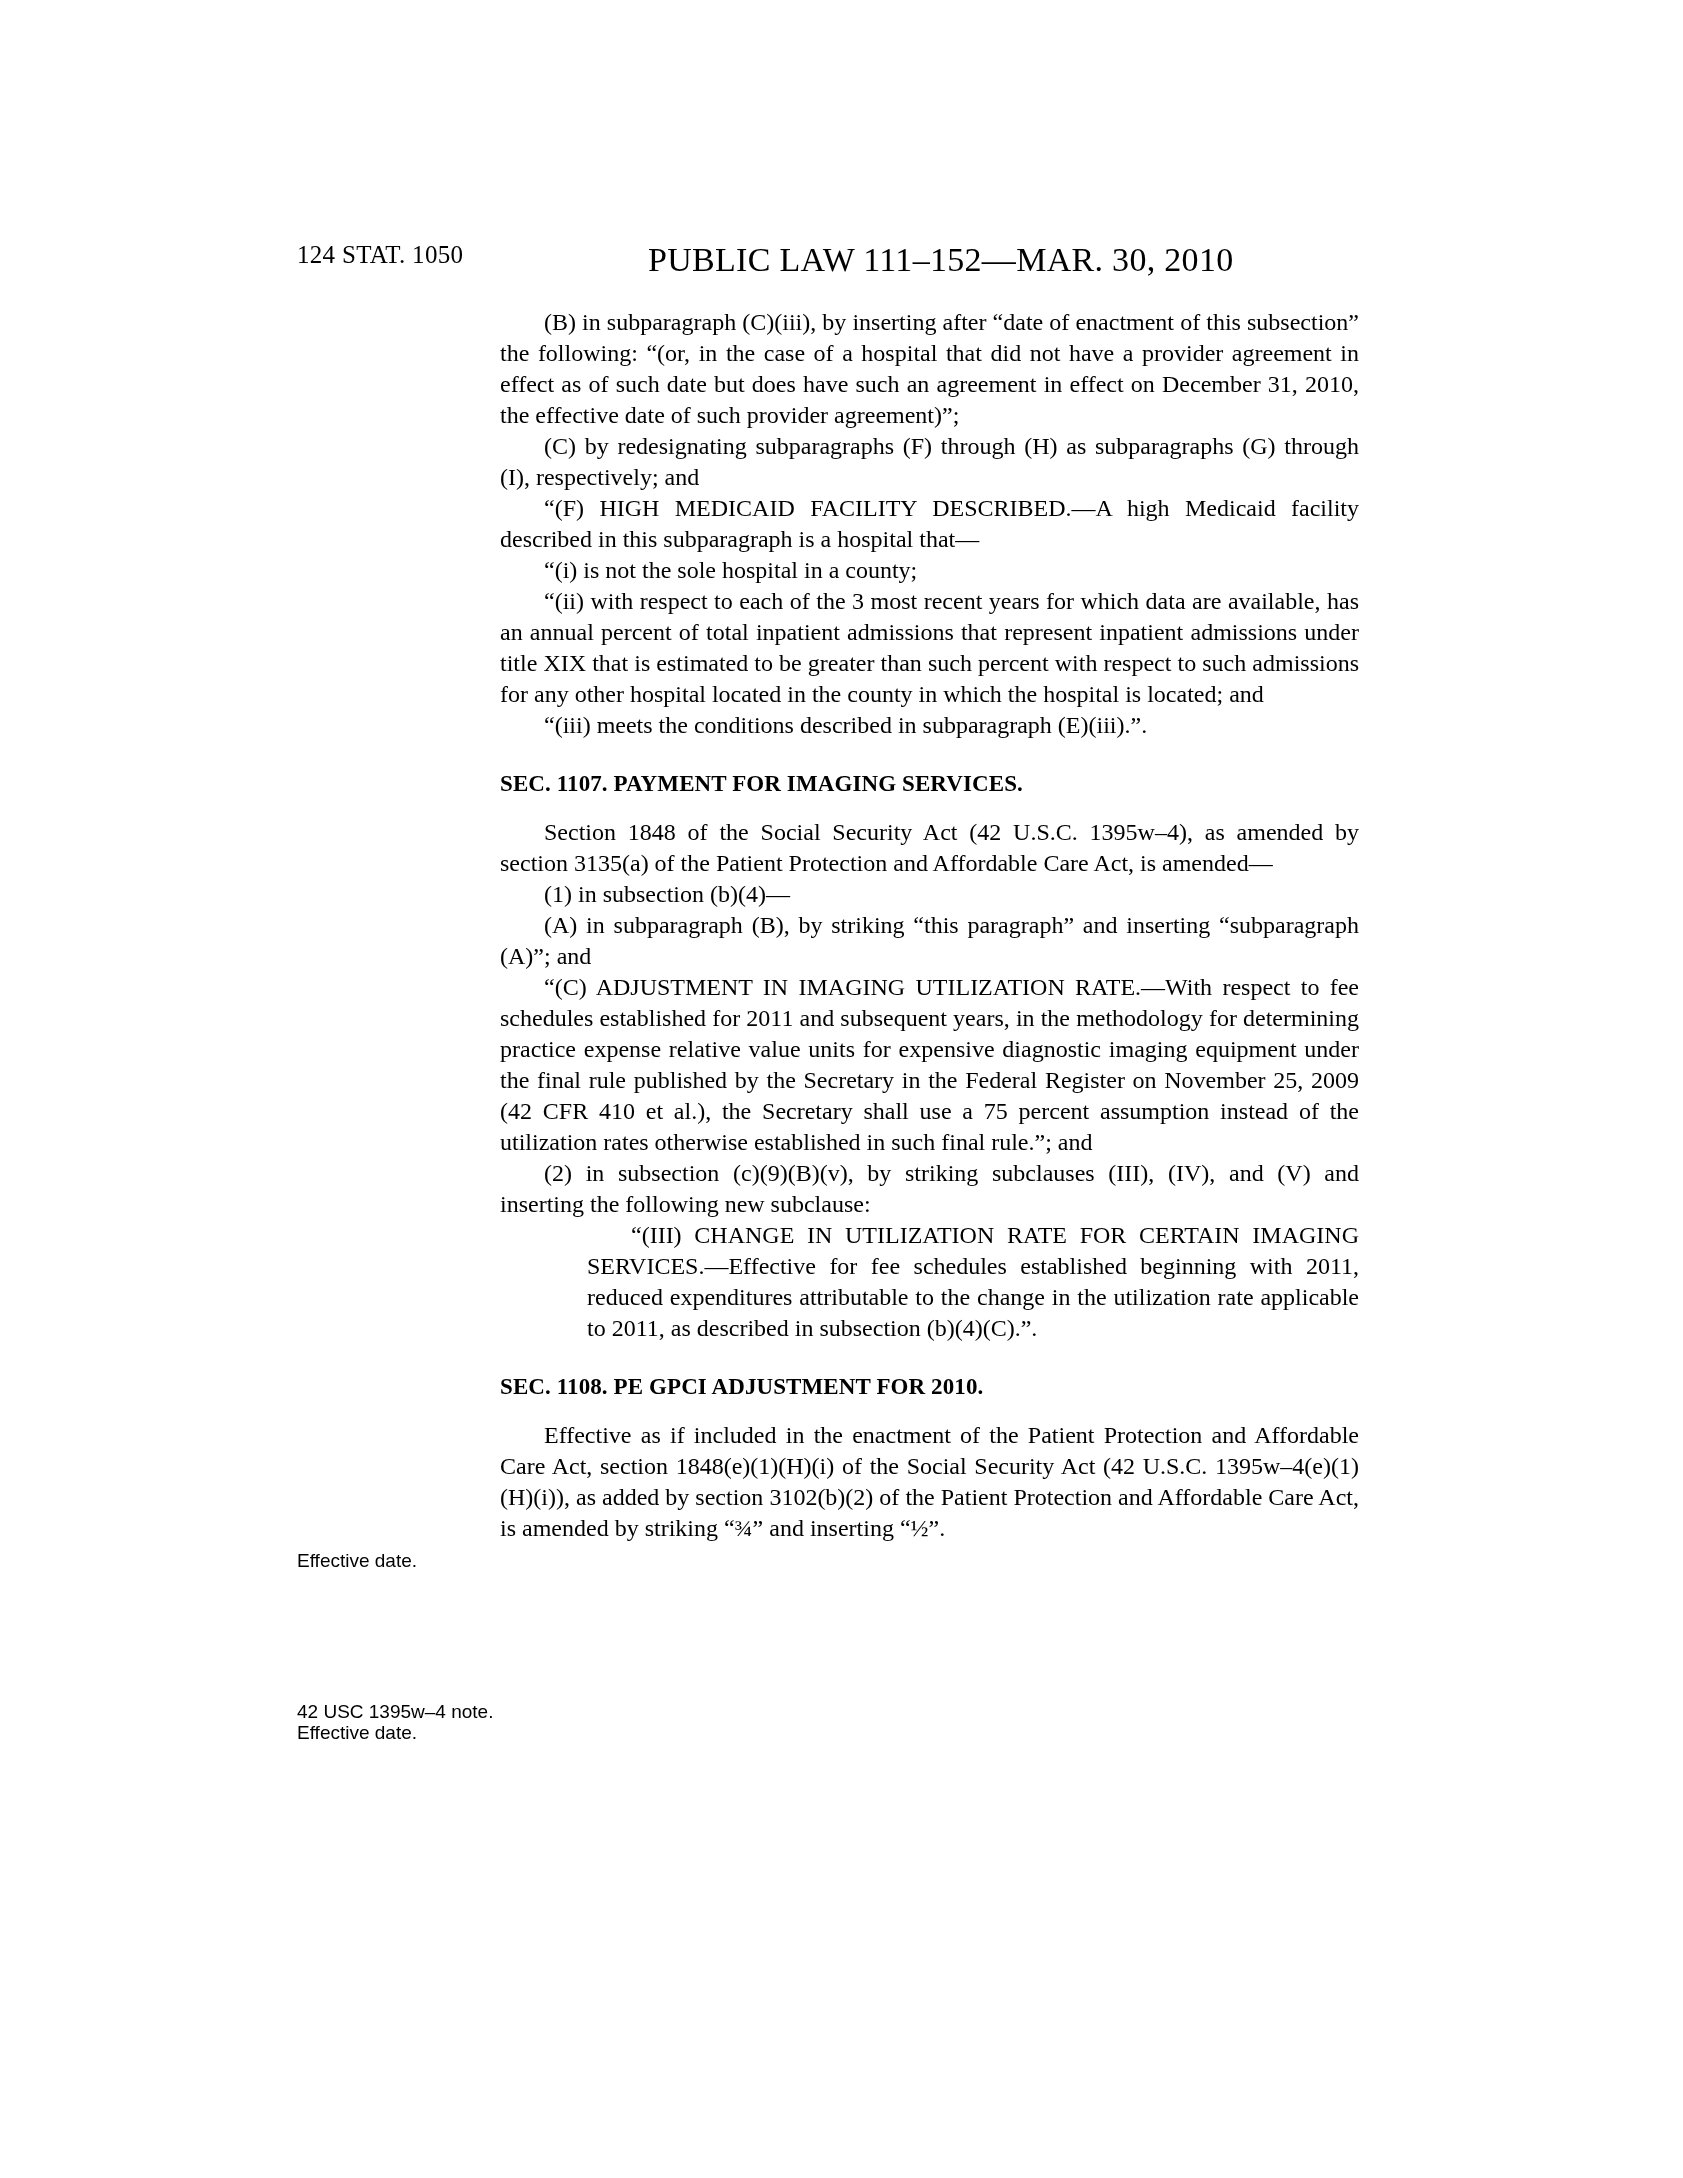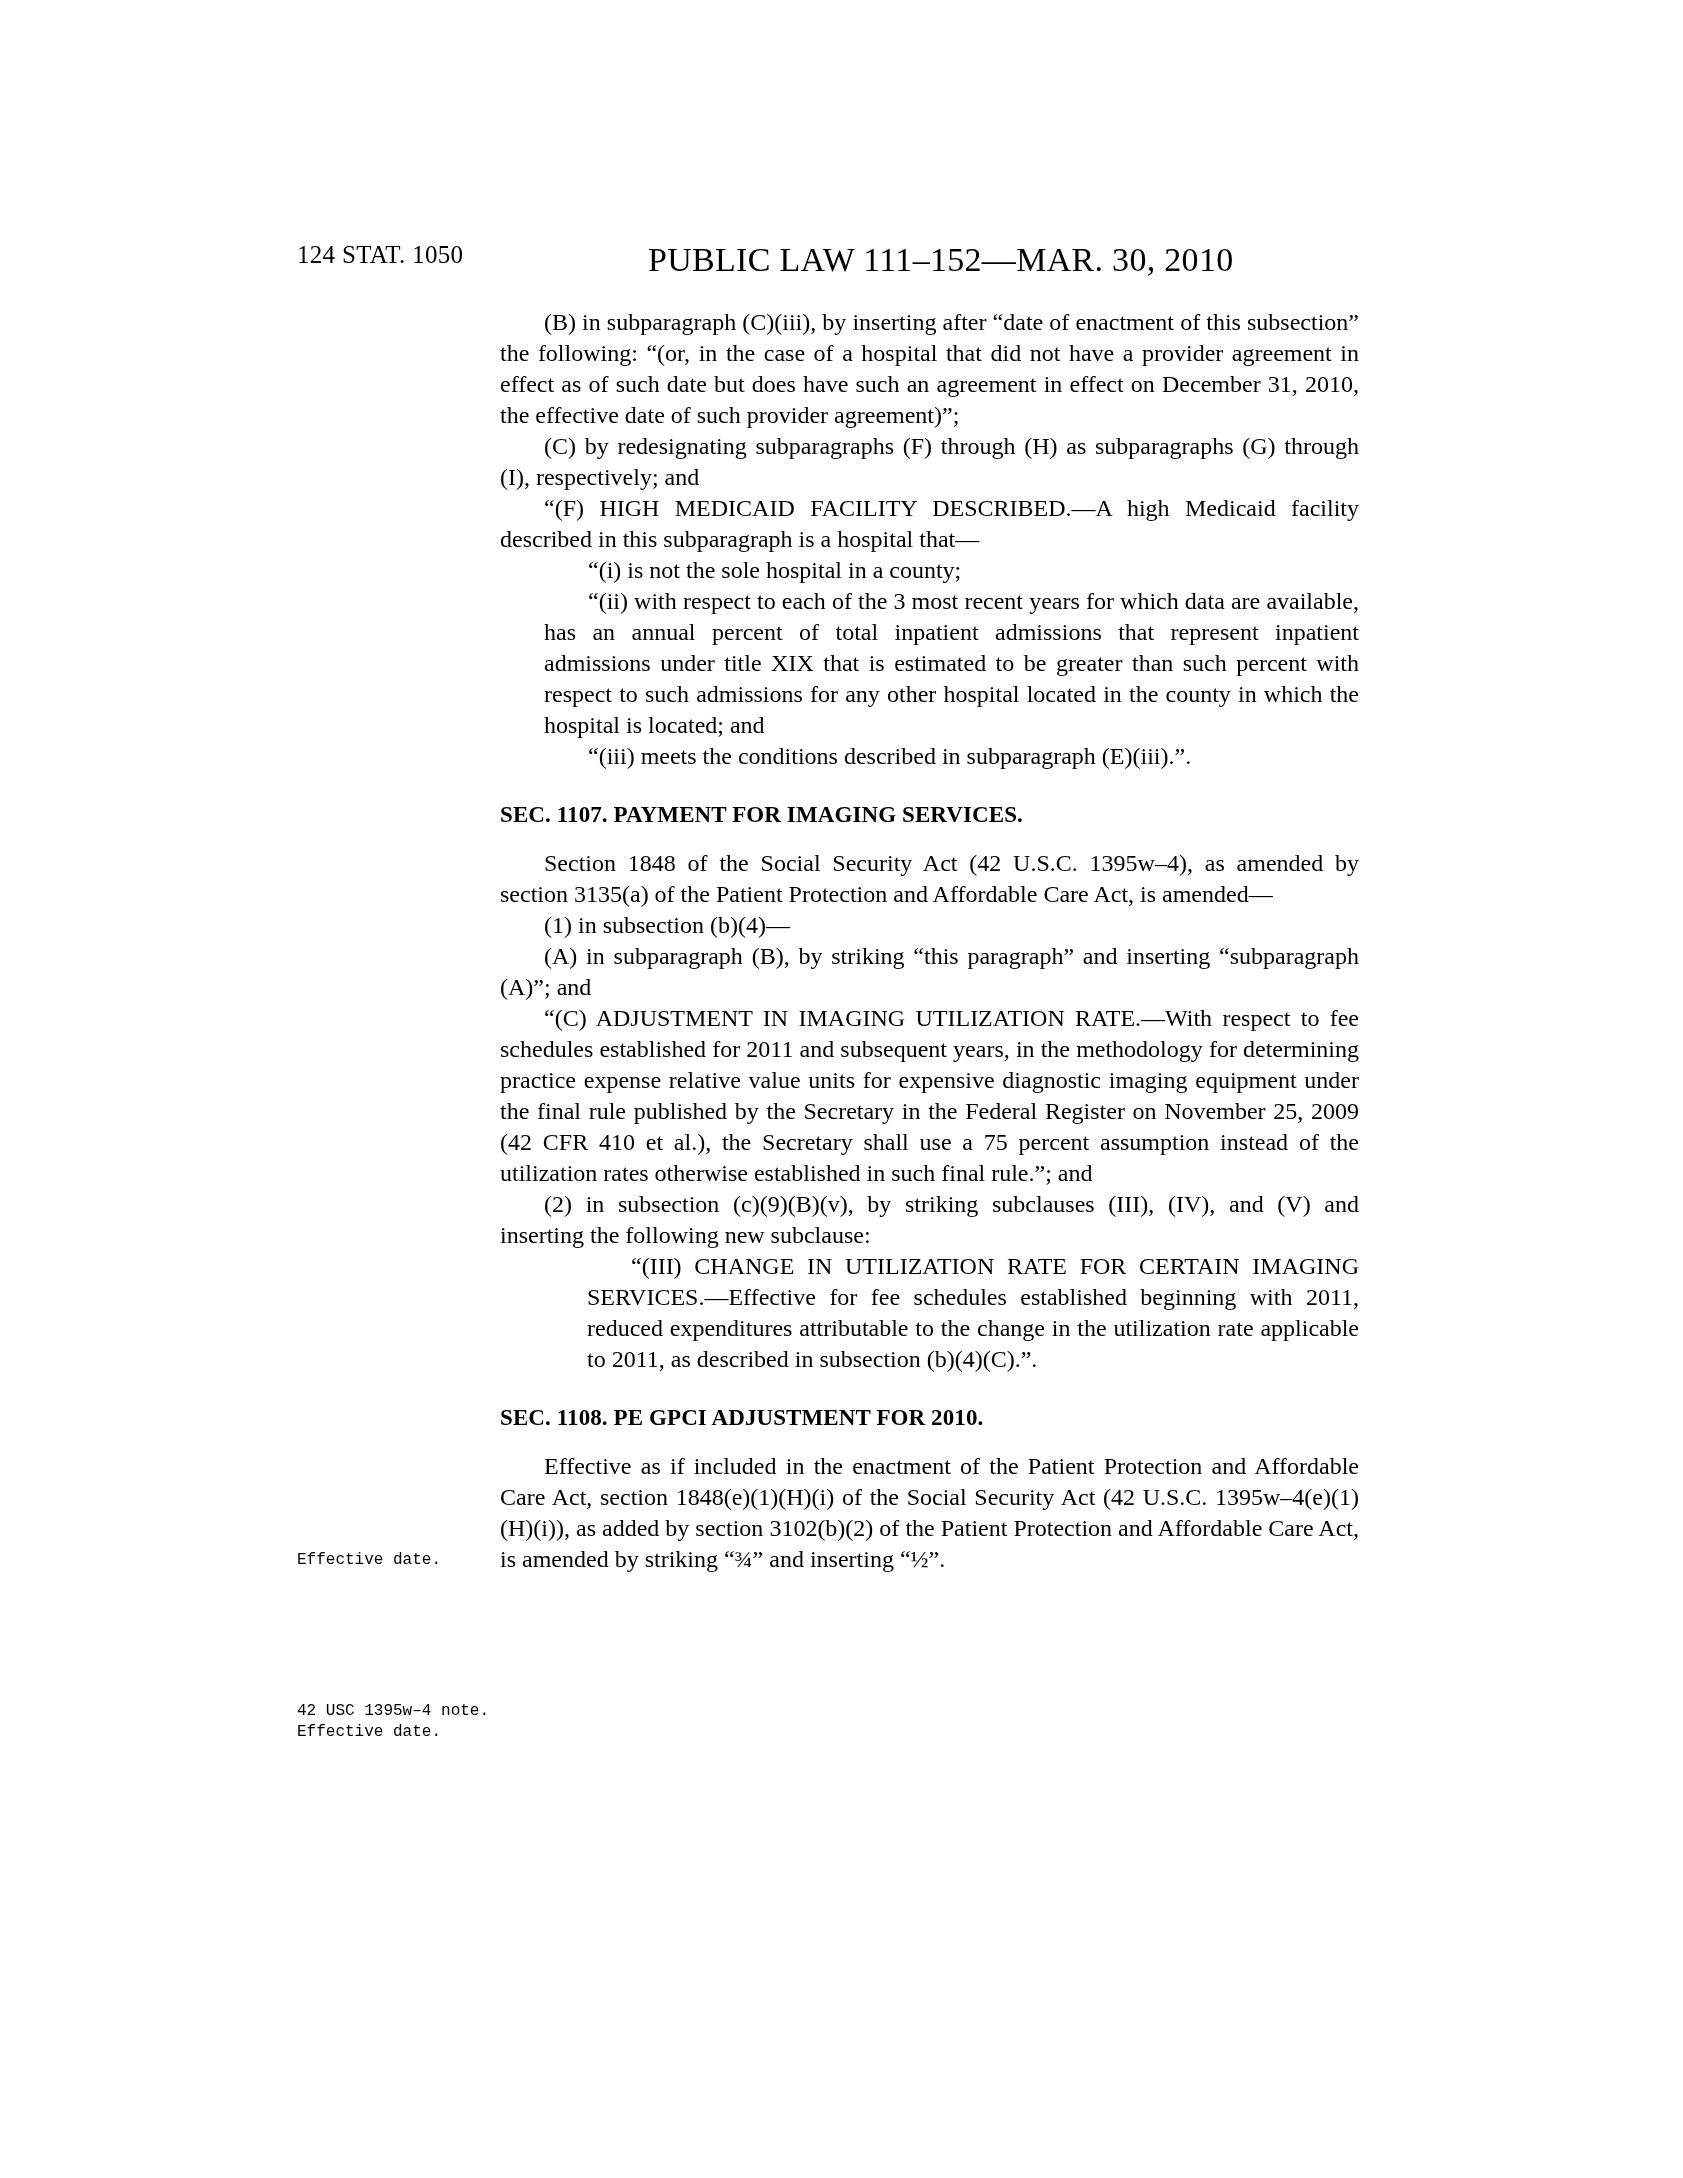--- a/index.html
+++ b/index.html
@@ -53,21 +53,20 @@
     margin: 0;
     font-size: 24px;
     line-height: 31px;
     text-align: justify;
     text-justify: inter-word;
     hyphens: none;
   }
   p.ind1 { text-indent: 44px; }
   p.hang-a { padding-left: 0; text-indent: 44px; }
   p.deep {
-    margin-left: 44px;
     text-indent: 44px;
   }
   p.deep2 {
     margin-left: 87px;
     text-indent: 44px;
   }
   .sc {
     font-variant: small-caps;
   }
   h2.section-head {
@@ -77,23 +76,23 @@
     text-align: left;
     letter-spacing: 0.1px;
   }
   .gap-sm { height: 20px; }
   .gap-lg { height: 30px; }
   
   .marginnote {
     position: absolute;
     left: 297px;
     width: 198px;
-    font-size: 16px;
+    font-size: 19px;
     line-height: 21px;
-    font-family: Liberation Mono, monospace;
+    font-family: Liberation Sans, sans-serif;
     text-align: left;
   }
   #note-effective-1 { top: 1550px; }
   #note-usc { top: 1701px; }
 </style>
 </head>
 <body>
 
 <div class="page">
 

